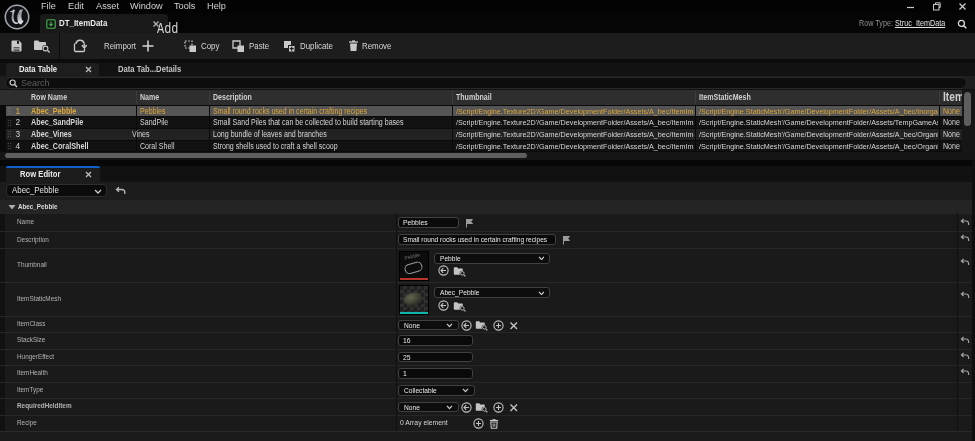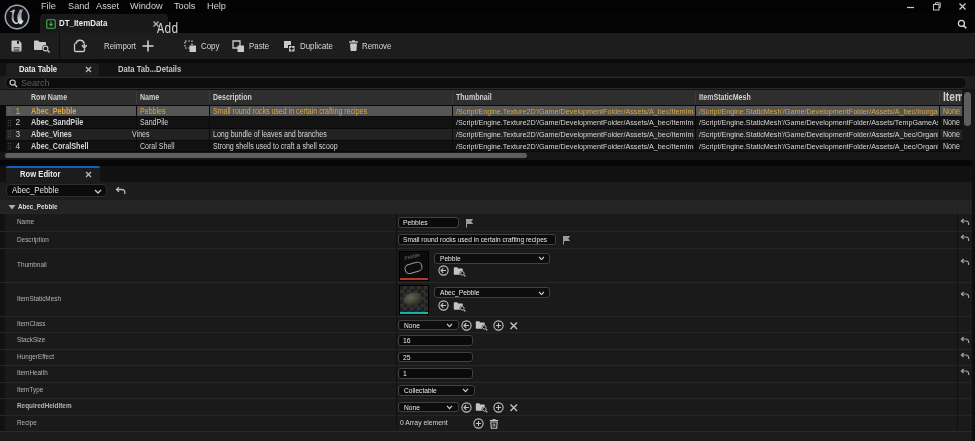--- a/index.html
+++ b/index.html
@@ -13,21 +13,21 @@
 .dd{position:absolute;background:#0d0d0d;border:1px solid #404040;border-radius:3px;
   color:#eaeaea;font-size:7.8px;line-height:9px;padding:0 0 0 5px;box-sizing:border-box;}
 .chev{position:absolute;right:5px;top:2.5px;width:6px;height:4px;}
 .rowline{position:absolute;left:0;width:972px;height:1px;background:#262626;}
 </style></head><body>
 <div id="app">
 <div class="ab" style="left:972px;top:160px;width:3px;height:281px;background:#0e0e0e;z-index:5;"></div>
 
 <div class="ab" style="left:0;top:0;width:975px;height:13px;background:#030303;"></div>
 <div class="ab" style="top:0;height:13px;line-height:13px;font-size:9.2px;color:#d2d2d2;left:41px;">File</div>
-<div class="ab" style="top:0;height:13px;line-height:13px;font-size:9.2px;color:#d2d2d2;left:68px;">Sand</div>
+<div class="ab" style="top:0;height:13px;line-height:13px;font-size:9.2px;color:#d2d2d2;left:68px;">Edit</div>
 <div class="ab" style="top:0;height:13px;line-height:13px;font-size:9.2px;color:#d2d2d2;left:96px;text-align:center;">Asset</div>
 <div class="ab" style="top:0;height:13px;line-height:13px;font-size:9.2px;color:#d2d2d2;left:130px;">Window</div>
 <div class="ab" style="top:0;height:13px;line-height:13px;font-size:9.2px;color:#d2d2d2;left:174px;">Tools</div>
 <div class="ab" style="top:0;height:13px;line-height:13px;font-size:9.2px;color:#d2d2d2;left:207px;">Help</div>
 
 <svg class="ab" style="left:905px;top:2px;" width="11" height="10">
       <line x1="2" y1="5.5" x2="9" y2="5.5" stroke="#c8c8c8" stroke-width="1.2"></line>
     </svg>
 <svg class="ab" style="left:931px;top:1px;" width="11" height="11">
       <rect x="2.5" y="3.5" width="5.5" height="5.5" fill="none" stroke="#c8c8c8" stroke-width="1"></rect>
@@ -41,20 +41,21 @@
 <div class="ab" style="left:40px;top:14px;width:128px;height:19px;background:#191919;border-radius:4px 4px 0 0;"></div>
 <svg class="ab" style="left:46px;top:19px;" width="10" height="10">
       <rect x="0.8" y="0.8" width="8.4" height="8.4" rx="1" fill="none" stroke="#44b24c" stroke-width="1.1"></rect>
       <path d="M5 2.6 V6 M3.4 4.8 L5 6.6 L6.6 4.8" fill="none" stroke="#44b24c" stroke-width="1.1"></path>
     </svg>
 <div class="ab" style="left:59px;top:14px;height:19px;line-height:19px;font-size:9.3px;font-weight:700;color:#ececec;"><span class="cnd">DT_ItemData</span></div>
 <svg class="ab" style="left:152px;top:20px;" width="8" height="8">
       <path d="M1.5 1.5 L6.5 6.5 M6.5 1.5 L1.5 6.5" stroke="#b5b5b5" stroke-width="1.2"></path>
     </svg>
 
+<div class="ab" style="left:859px;top:14px;height:19px;line-height:19px;font-size:8.5px;color:#8f8f8f;"><span class="cnd">Row Type: <span style="color:#e4e4e4;text-decoration:underline;">Struc_ItemData</span></span></div>
 <svg class="ab" style="left:957px;top:19px;" width="11" height="11">
       <circle cx="4.4" cy="4.4" r="3" fill="none" stroke="#dadada" stroke-width="1.3"></circle>
       <line x1="6.7" y1="6.7" x2="9.3" y2="9.3" stroke="#dadada" stroke-width="1.6"></line>
     </svg>
 
 <div class="ab" style="left:0;top:33px;width:975px;height:26px;background:#1d1d1d;"></div>
 
 <svg class="ab" style="left:11px;top:40px;" width="11" height="12">
       <path d="M0.5 1.5 a1 1 0 0 1 1-1 H8 L10.5 3 V10.5 a1 1 0 0 1 -1 1 H1.5 a1 1 0 0 1 -1-1 Z" fill="#c9c9c9"></path>
       <rect x="2.5" y="7" width="6" height="4.5" fill="#5a5a5a"></rect>
@@ -171,20 +172,21 @@
 <div class="ab" style="left:140px;top:105.5px;height:11px;line-height:11px;font-size:8.3px;color:#dda73a;"><span class="cnd">Pebbles</span></div>
 <div class="ab" style="left:213px;top:105.5px;height:11px;line-height:11px;font-size:8.3px;color:#dda73a;"><span class="cnd">Small round rocks used in certain crafting recipes</span></div>
 <div class="ab" style="left:456px;top:105.5px;width:238px;height:11px;line-height:11px;font-size:8px;color:#dda73a;overflow:hidden;"><span class="cnd2">/Script/Engine.Texture2D'/Game/DevelopmentFolder/Assets/A_bec/ItemImages</span></div>
 <div class="ab" style="left:699px;top:105.5px;width:239px;height:11px;line-height:11px;font-size:8px;color:#dda73a;overflow:hidden;"><span class="cnd2">/Script/Engine.StaticMesh'/Game/DevelopmentFolder/Assets/A_bec/InorganicItems</span></div>
 <div class="ab" style="left:943px;top:105.5px;height:11px;line-height:11px;font-size:8.3px;color:#dda73a;"><span class="cnd">None</span></div>
 
 <div class="ab" style="left:6.5px;top:118.7px;width:5px;height:8px;background-image:radial-gradient(circle,#6a6a6a 0.6px,transparent 0.8px);background-size:2.5px 2.7px;"></div>
 <div class="ab" style="left:15.5px;top:117.2px;width:10px;height:11px;line-height:11px;font-size:8.3px;color:#d6d6d6;">2</div>
 <div class="ab" style="left:31px;top:117.2px;height:11px;line-height:11px;font-size:8.5px;font-weight:700;color:#d6d6d6;"><span class="cnd">Abec_SandPile</span></div>
 <div class="ab" style="left:140px;top:117.2px;height:11px;line-height:11px;font-size:8.3px;color:#d6d6d6;"><span class="cnd">SandPile</span></div>
+<div class="ab" style="left:213px;top:117.2px;height:11px;line-height:11px;font-size:8.3px;color:#d6d6d6;"><span class="cnd">Small Sand Piles that can be collected to build starting bases</span></div>
 <div class="ab" style="left:456px;top:117.2px;width:238px;height:11px;line-height:11px;font-size:8px;color:#d6d6d6;overflow:hidden;"><span class="cnd2">/Script/Engine.Texture2D'/Game/DevelopmentFolder/Assets/A_bec/ItemImages</span></div>
 <div class="ab" style="left:699px;top:117.2px;width:239px;height:11px;line-height:11px;font-size:8px;color:#d6d6d6;overflow:hidden;"><span class="cnd2">/Script/Engine.StaticMesh'/Game/DevelopmentFolder/Assets/TempGameAssets</span></div>
 <div class="ab" style="left:943px;top:117.2px;height:11px;line-height:11px;font-size:8.3px;color:#d6d6d6;"><span class="cnd">None</span></div>
 
 <div class="ab" style="left:6.5px;top:130.4px;width:5px;height:8px;background-image:radial-gradient(circle,#6a6a6a 0.6px,transparent 0.8px);background-size:2.5px 2.7px;"></div>
 <div class="ab" style="left:15.5px;top:128.9px;width:10px;height:11px;line-height:11px;font-size:8.3px;color:#d6d6d6;">3</div>
 <div class="ab" style="left:31px;top:128.9px;height:11px;line-height:11px;font-size:8.5px;font-weight:700;color:#d6d6d6;"><span class="cnd">Abec_Vines</span></div>
 <div class="ab" style="left:132px;top:128.9px;height:11px;line-height:11px;font-size:8.3px;color:#d6d6d6;"><span class="cnd">Vines</span></div>
 <div class="ab" style="left:213px;top:128.9px;height:11px;line-height:11px;font-size:8.3px;color:#d6d6d6;"><span class="cnd">Long bundle of leaves and branches</span></div>
 <div class="ab" style="left:456px;top:128.9px;width:238px;height:11px;line-height:11px;font-size:8px;color:#d6d6d6;overflow:hidden;"><span class="cnd2">/Script/Engine.Texture2D'/Game/DevelopmentFolder/Assets/A_bec/ItemImages</span></div>

